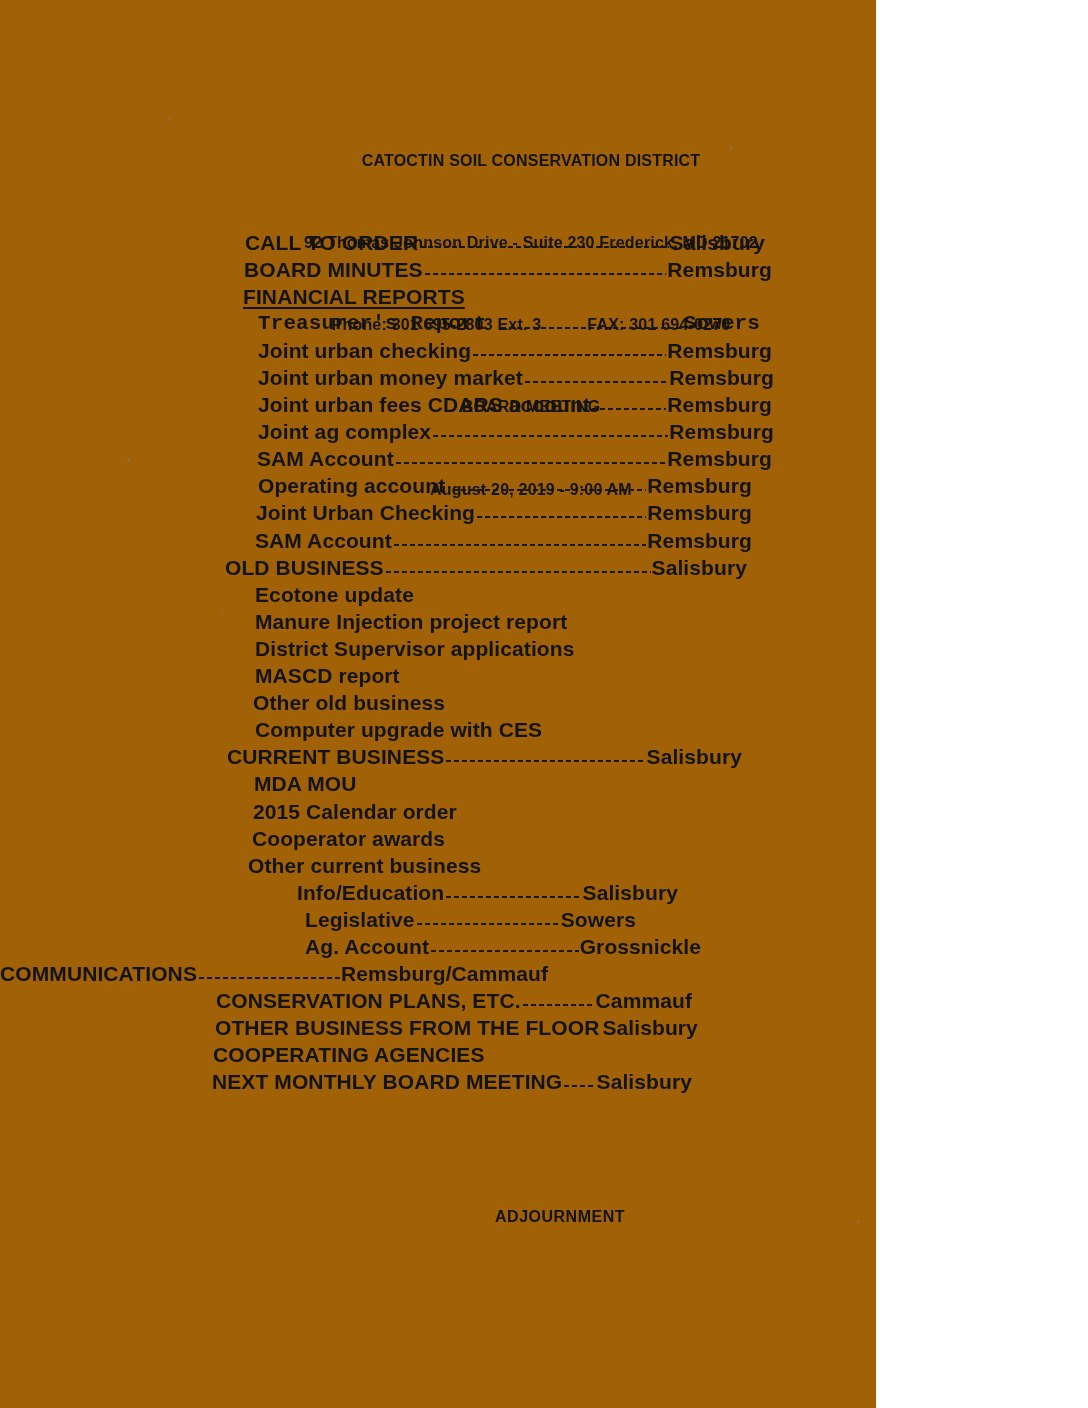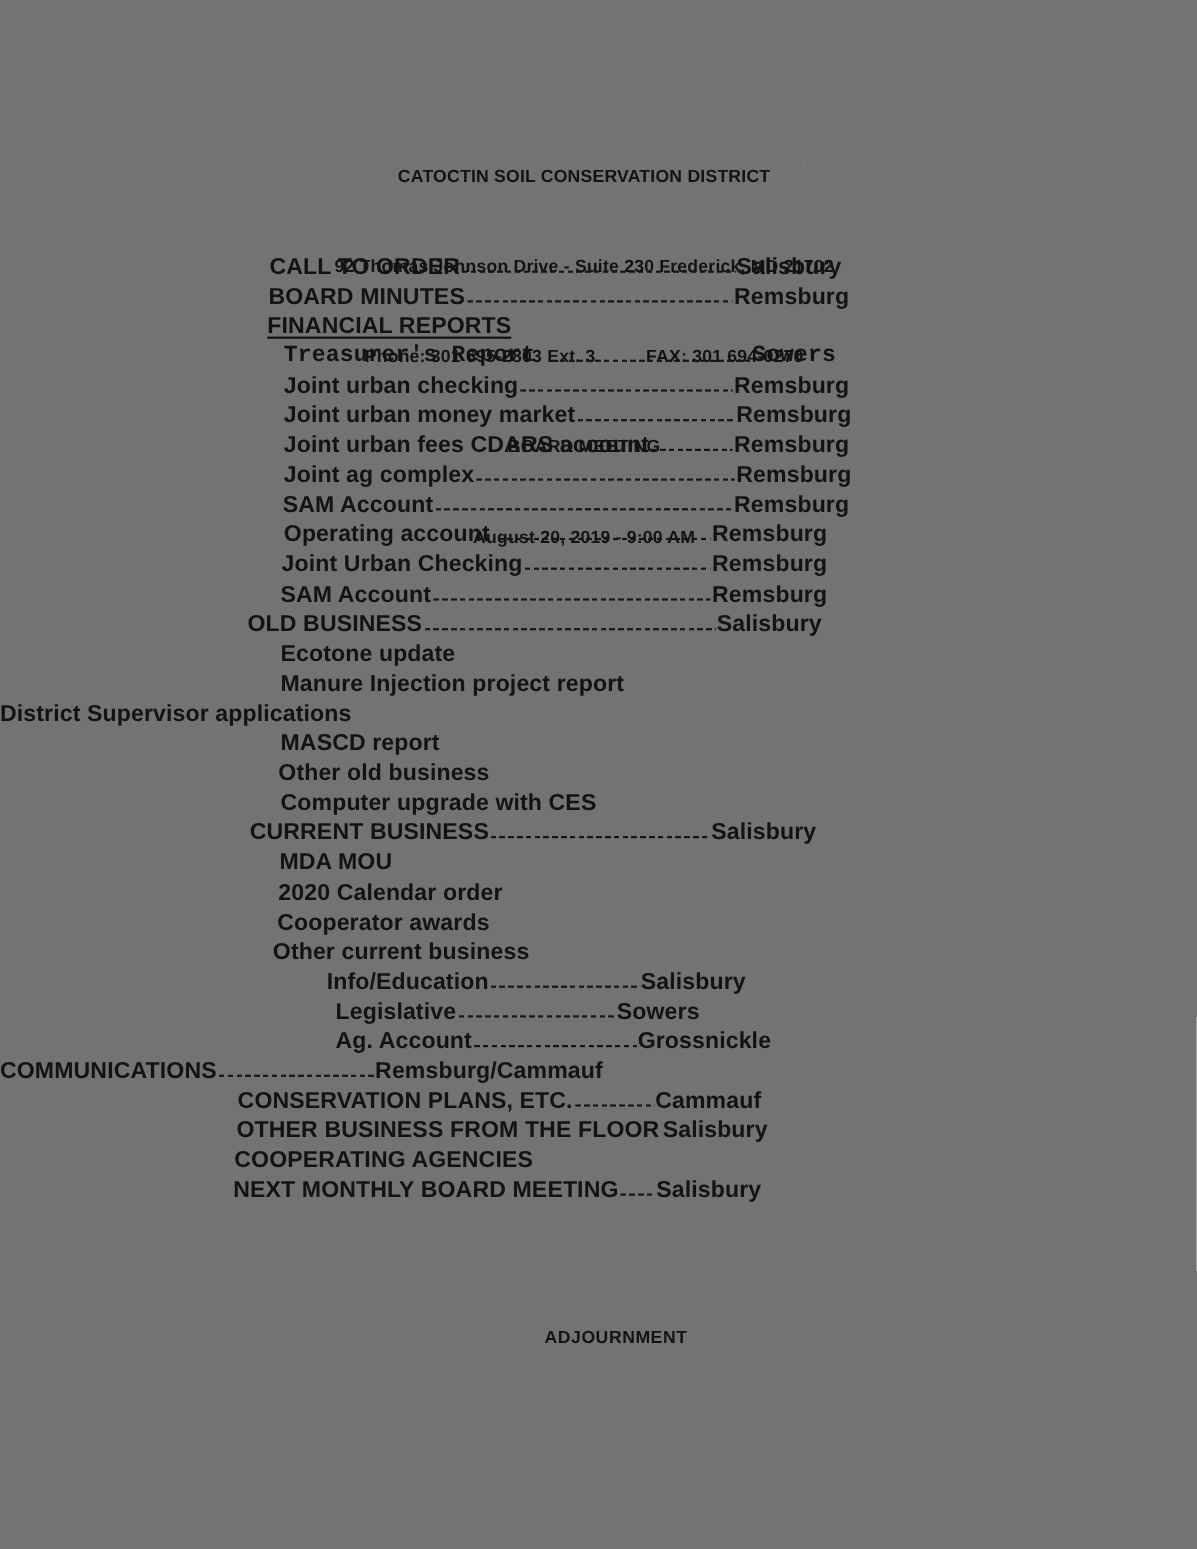--- a/index.html
+++ b/index.html
@@ -2,23 +2,23 @@
 <html><head>
 <meta charset="utf-8">
 <style>
   html, body {
     margin: 0;
     padding: 0;
     background: #ffffff;
   }
   .page {
     position: relative;
-    width: 1088px;
+    width: 876px;
     height: 1408px;
-    background: #737373;
+    background: #a16207;
     overflow: hidden;
     font-family: "Liberation Sans", sans-serif;
     color: #131313;
     -webkit-font-smoothing: antialiased;
   }
   
   .header {
     position: absolute;
     top: 92px;
     left: 0;
@@ -167,42 +167,42 @@
         <span class="lab">OLD BUSINESS</span>
         <span class="leader"></span>
         <span class="assignee">Salisbury</span>
       </div>
       <div class="row" style="margin-left: 255px;">
         <span class="lab">Ecotone update</span>
       </div>
       <div class="row" style="margin-left: 255px;">
         <span class="lab">Manure Injection project report</span>
       </div>
-      <div class="row" style="">
+      <div class="row" style="margin-left: 255px;">
         <span class="lab">District Supervisor applications</span>
       </div>
       <div class="row" style="margin-left: 255px;">
         <span class="lab">MASCD report</span>
       </div>
       <div class="row" style="margin-left: 253px;">
         <span class="lab">Other old business</span>
       </div>
       <div class="row" style="margin-left: 255px;">
         <span class="lab">Computer upgrade with CES</span>
       </div>
       <div class="row" style="margin-left: 227px; width: 515px;">
         <span class="lab">CURRENT BUSINESS</span>
         <span class="leader"></span>
         <span class="assignee">Salisbury</span>
       </div>
       <div class="row" style="margin-left: 254px;">
         <span class="lab">MDA MOU</span>
       </div>
       <div class="row" style="margin-left: 253px;">
-        <span class="lab">2020 Calendar order</span>
+        <span class="lab">2015 Calendar order</span>
       </div>
       <div class="row" style="margin-left: 252px;">
         <span class="lab">Cooperator awards</span>
       </div>
       <div class="row" style="margin-left: 248px;">
         <span class="lab">Other current business</span>
       </div>
       <div class="row" style="margin-left: 297px; width: 381px;">
         <span class="lab">Info/Education</span>
         <span class="leader"></span>

